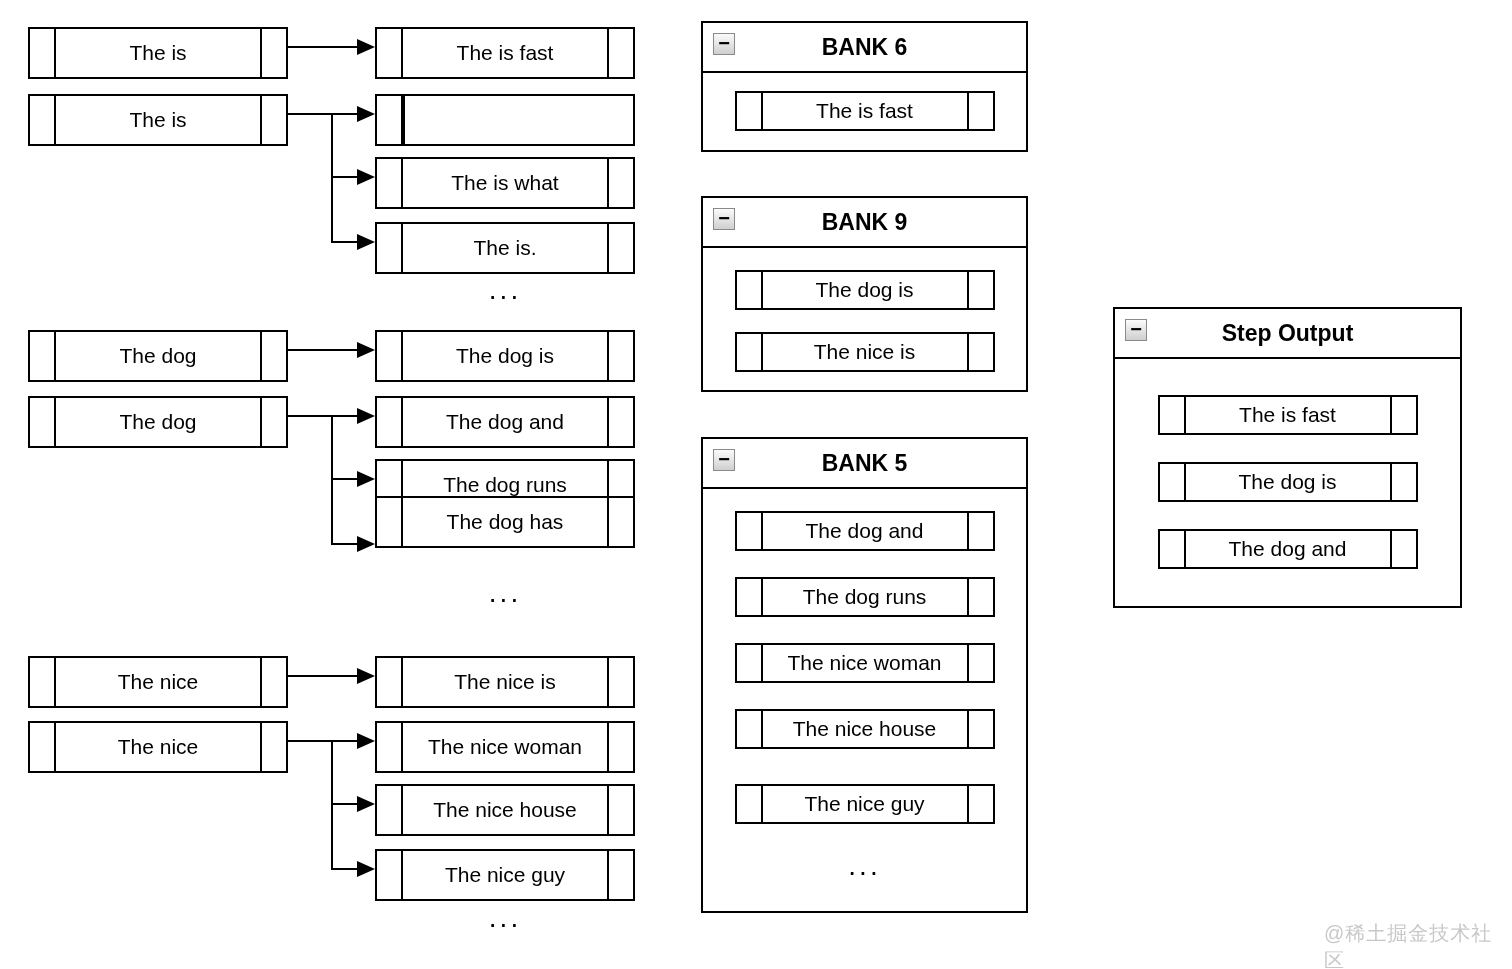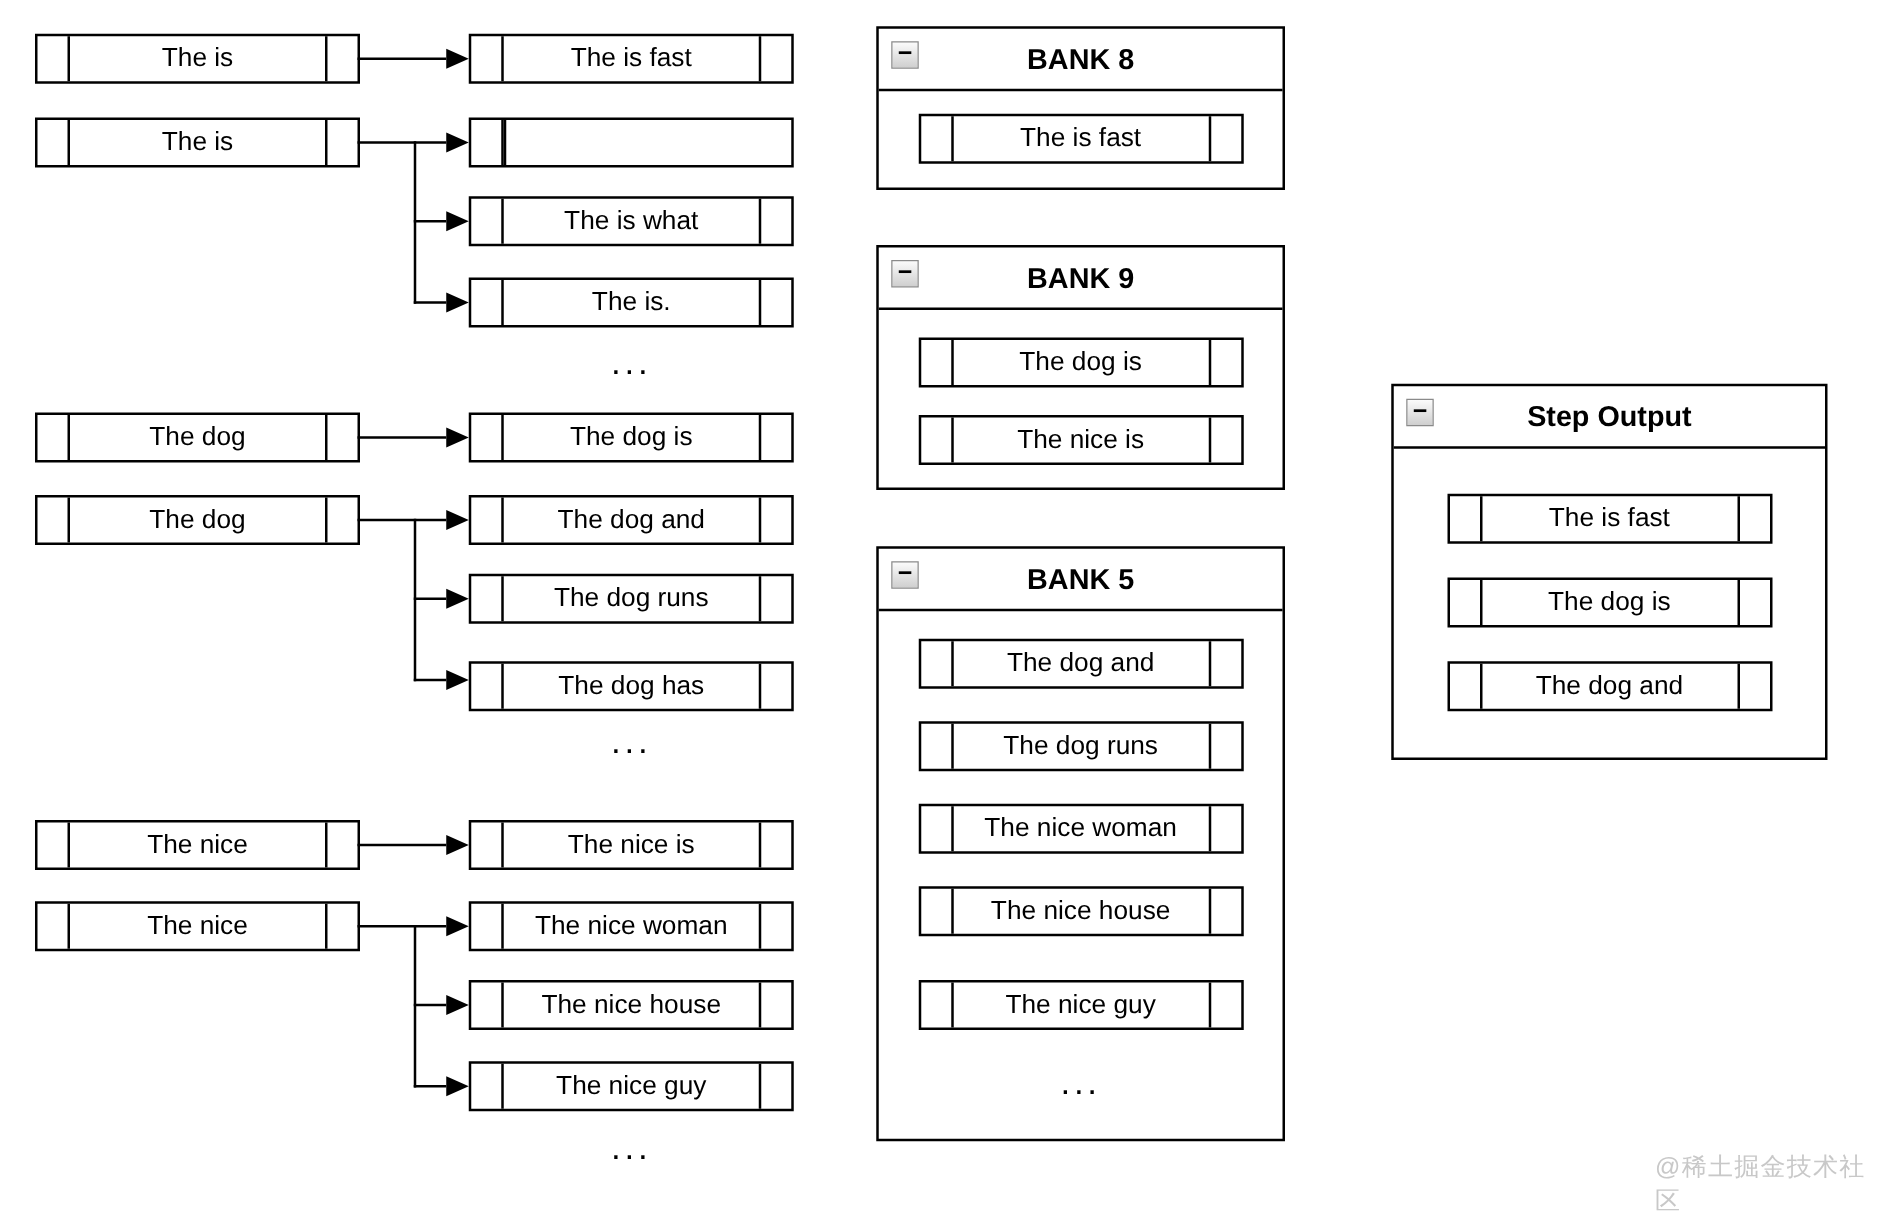--- a/index.html
+++ b/index.html
@@ -1,20 +1,20 @@
 <!DOCTYPE html>
 <html><head>
 <meta charset="utf-8">
 <style>
   *{box-sizing:border-box;margin:0;padding:0}
   html,body{width:1512px;height:969px}
   body{position:relative;overflow:hidden;background:#ffffff;color:#000;
        font-family:"Liberation Sans",sans-serif}
   
-  .node{position:absolute;width:260px;height:40px;border:2px solid #000;background:#fff;
+  .node{position:absolute;width:260px;height:52px;border:2px solid #000;background:#fff;
         display:flex;align-items:stretch}
   .node .port{flex:0 0 26px;width:26px}
   .node .pl{border-right:2px solid #000}
   .node .pr{border-left:2px solid #000}
   .node .lbl{flex:1;display:flex;align-items:center;justify-content:center;
              font-size:21px;white-space:nowrap}
   
   .hl{position:absolute;height:2px;background:#000}
   .vl{position:absolute;width:2px;background:#000}
   .ah{position:absolute;width:0;height:0;border-left:18px solid #000;
@@ -99,21 +99,21 @@
 <div class="node" style="left:375px;top:396px">
   <span class="port pl"></span>
   <span class="lbl">The dog and</span>
   <span class="port pr"></span>
 </div>
 <div class="node" style="left:375px;top:459px">
   <span class="port pl"></span>
   <span class="lbl">The dog runs</span>
   <span class="port pr"></span>
 </div>
-<div class="node" style="left:375px;top:529px">
+<div class="node" style="left:375px;top:496px">
   <span class="port pl"></span>
   <span class="lbl">The dog has</span>
   <span class="port pr"></span>
 </div>
 
 <div class="hl" style="left:286px;top:349px;width:71px"></div>
 <div class="ah" style="left:357px;top:342px"></div>
 <div class="hl" style="left:286px;top:415px;width:71px"></div>
 <div class="ah" style="left:357px;top:408px"></div>
 <div class="vl" style="left:331px;top:415px;height:130px"></div>
@@ -163,21 +163,21 @@
 <div class="ah" style="left:357px;top:796px"></div>
 <div class="hl" style="left:331px;top:868px;width:26px"></div>
 <div class="ah" style="left:357px;top:861px"></div>
 <div class="more" style="left:445px;top:898px">...</div>
 
 <div class="panel" style="left:701px;top:21px;width:327px;height:131px">
   <div class="ptitle">
     <span class="collapse">
       <span class="minus">−</span>
     </span>
-    <span>BANK 8</span>
+    <span>BANK 6</span>
   </div>
   <div class="pbody" style="padding-top:18px">
     <div class="node">
       <span class="port pl"></span>
       <span class="lbl">The is fast</span>
       <span class="port pr"></span>
     </div>
   </div>
 </div>
 

